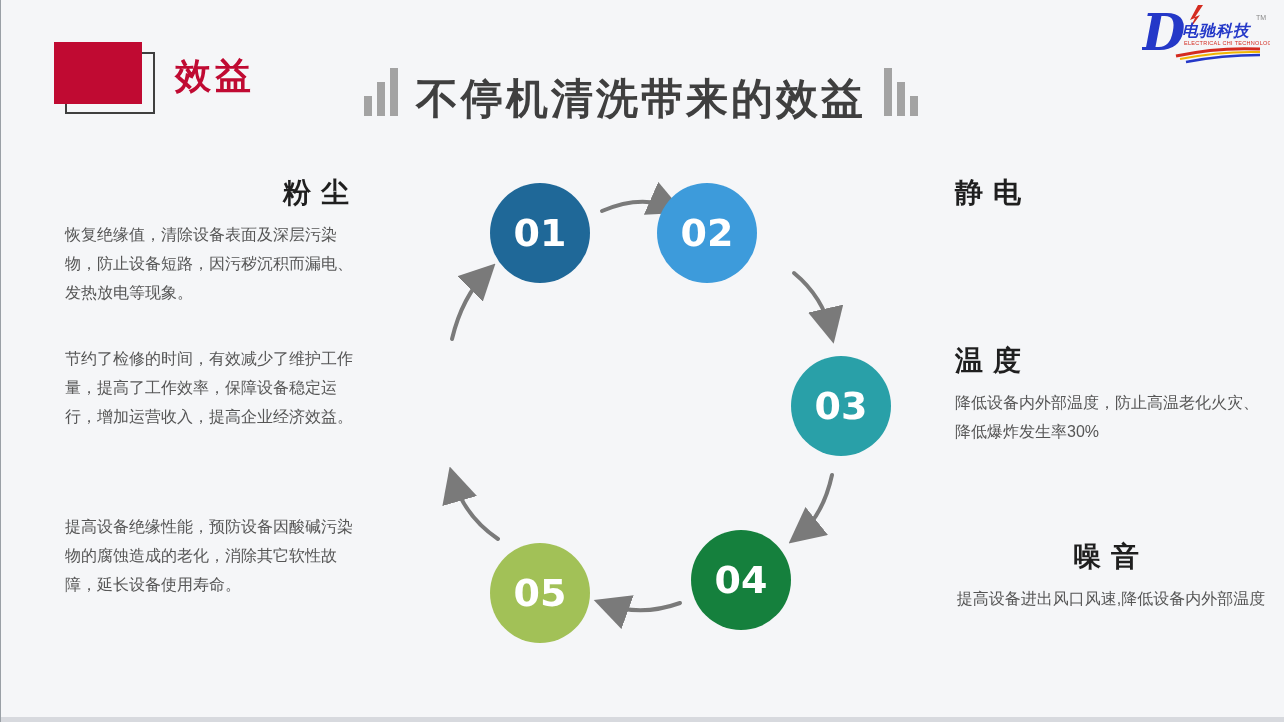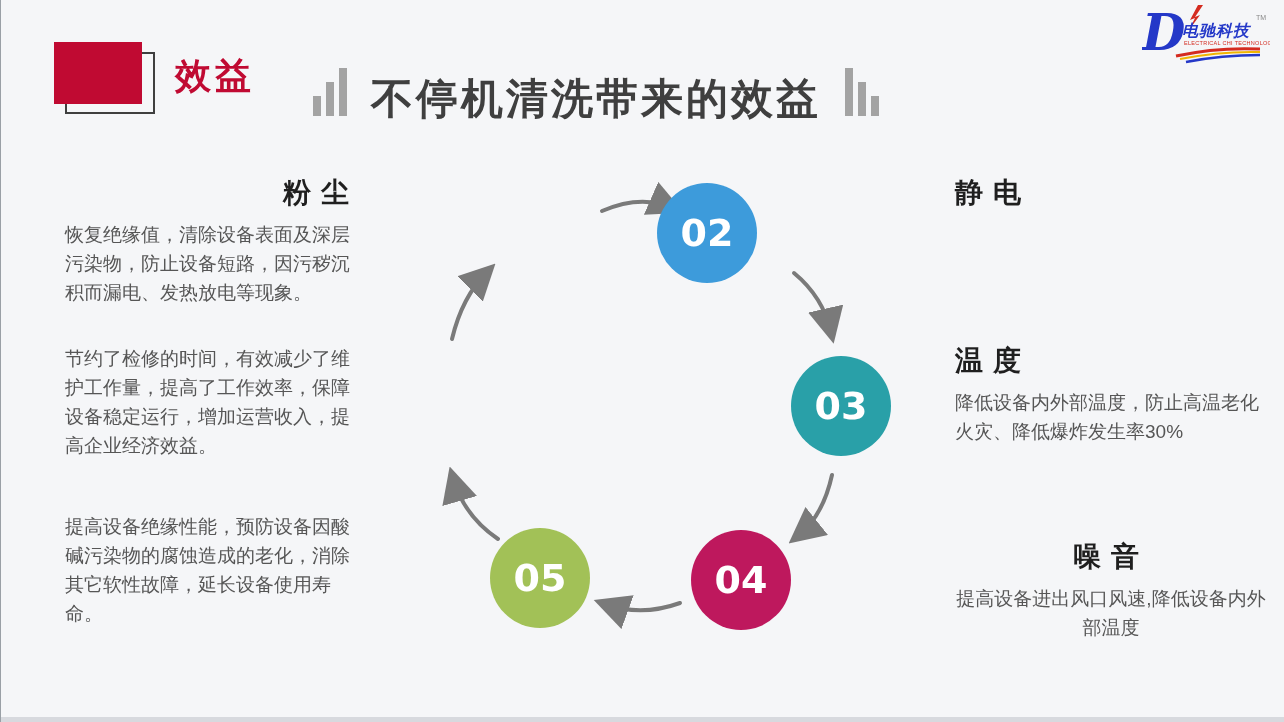--- a/index.html
+++ b/index.html
@@ -24,22 +24,22 @@
     border:2px solid #3f3f3f;background:transparent;
   }
   .sq-fill{
     position:absolute;left:53px;top:42px;width:88px;height:62px;
   }
   .section-label{
     position:absolute;left:174px;top:52px;
     font-size:36px;font-weight:bold;letter-spacing:4px;
   }
   .title-row{
-    position:absolute;left:312px;top:68px;width:620px;
-    display:flex;align-items:flex-end;gap:24px;
+    position:absolute;left:330px;top:68px;width:620px;
+    display:flex;align-items:flex-end;justify-content:center;gap:18px;
   }
   .page-title{
     font-size:42px;font-weight:bold;letter-spacing:3px;line-height:1.2;
     white-space:nowrap;
   }
   .bars{display:flex;align-items:flex-end;gap:5px;padding-bottom:8px;}
   .bars i{display:block;width:8px;background:#a3a3a3;}
   .bars.asc i:nth-child(1){height:20px;}
   .bars.asc i:nth-child(2){height:34px;}
   .bars.asc i:nth-child(3){height:48px;}
@@ -48,39 +48,39 @@
   .bars.desc i:nth-child(3){height:20px;}
   
   .logo{position:absolute;right:14px;top:4px;width:128px;height:60px;}
   
   .benefit{position:absolute;}
   .benefit h3{
     margin:0 0 10px 0;font-size:28px;font-weight:bold;color:#1f1f1f;
     letter-spacing:10px;line-height:34px;
   }
   .benefit p{
-    margin:0;font-size:19px;line-height:29px;color:#565656;
+    margin:0;font-size:16px;line-height:29px;color:#565656;
   }
   .benefit.left{left:64px;width:294px;}
   .benefit.left h3{text-align:right;}
   .benefit.right{left:928px;width:312px;margin-left:26px;}
   .b-l0{top:176px;} .b-l1{top:344px;} .b-l2{top:512px;}
   .b-r0{top:176px;} .b-r1{top:344px;} .b-r2{top:540px;text-align:center;}
   
   .circle{
     position:absolute;width:100px;height:100px;border-radius:50%;
     display:flex;align-items:center;justify-content:center;
     color:#ffffff;font-size:38px;font-weight:bold;
     font-family:"DejaVu Sans","Liberation Sans",sans-serif;
   }
   .c0{left:489px;top:183px;}
   .c1{left:656px;top:183px;}
   .c2{left:790px;top:356px;}
   .c3{left:690px;top:530px;}
-  .c4{left:489px;top:528px;}
+  .c4{left:489px;top:543px;}
   .c5{left:389px;top:356px;}
   .arrows{position:absolute;left:0;top:0;pointer-events:none;}
   .arrows path.flow{fill:none;stroke-width:4;stroke-linecap:round;}
 </style>
 </head>
 <body>
 
 <div class="slide">
 
   <div class="sq-outline"></div>
@@ -144,19 +144,20 @@
       </marker>
     </defs>
     <path class="flow" d="M 601 211 Q 640 194 672 208" marker-end="url(#ah)" style="stroke: rgb(122, 122, 122);"></path>
     <path class="flow" d="M 793 273 Q 822 297 830 332" marker-end="url(#ah)" style="stroke: rgb(122, 122, 122);"></path>
     <path class="flow" d="M 831 475 Q 822 516 797 536" marker-end="url(#ah)" style="stroke: rgb(122, 122, 122);"></path>
     <path class="flow" d="M 679 603 Q 640 617 604 604" marker-end="url(#ah)" style="stroke: rgb(122, 122, 122);"></path>
     <path class="flow" d="M 497 539 Q 463 516 452 478" marker-end="url(#ah)" style="stroke: rgb(122, 122, 122);"></path>
     <path class="flow" d="M 451 339 Q 461 297 486 272" marker-end="url(#ah)" style="stroke: rgb(122, 122, 122);"></path>
   </svg>
 
+  <div class="circle c0" style="background: rgb(31, 104, 152);">01</div>
   <div class="circle c1" style="background: rgb(61, 155, 219);">02</div>
   <div class="circle c2" style="background: rgb(41, 160, 168);">03</div>
-  <div class="circle c3" style="background: #be185d; text-align: right;">04</div>
+  <div class="circle c3" style="background: #15803d; text-align: right;">04</div>
   <div class="circle c4" style="background: rgb(162, 193, 87);">05</div>
 
   <div class="bottom-strip"></div>
 </div>
 
 </body></html>

